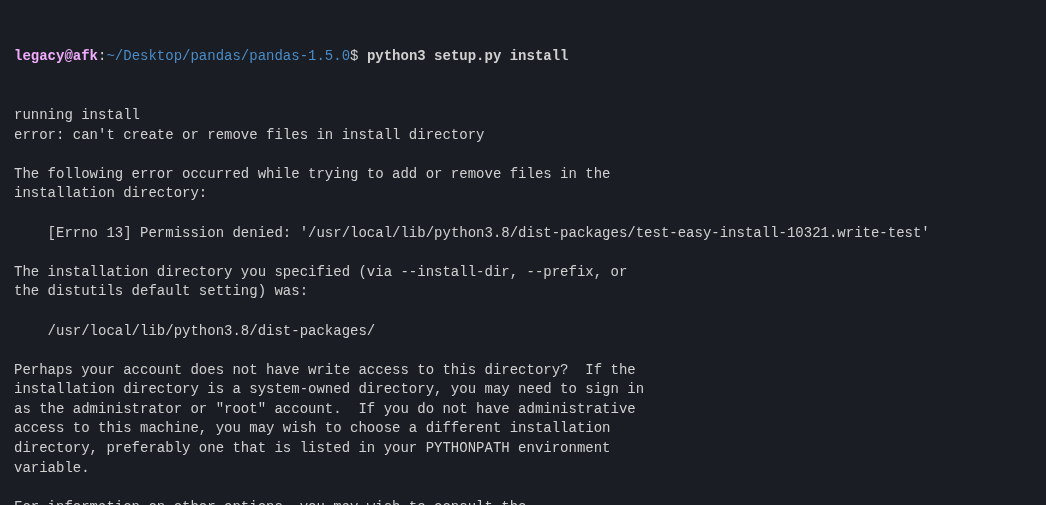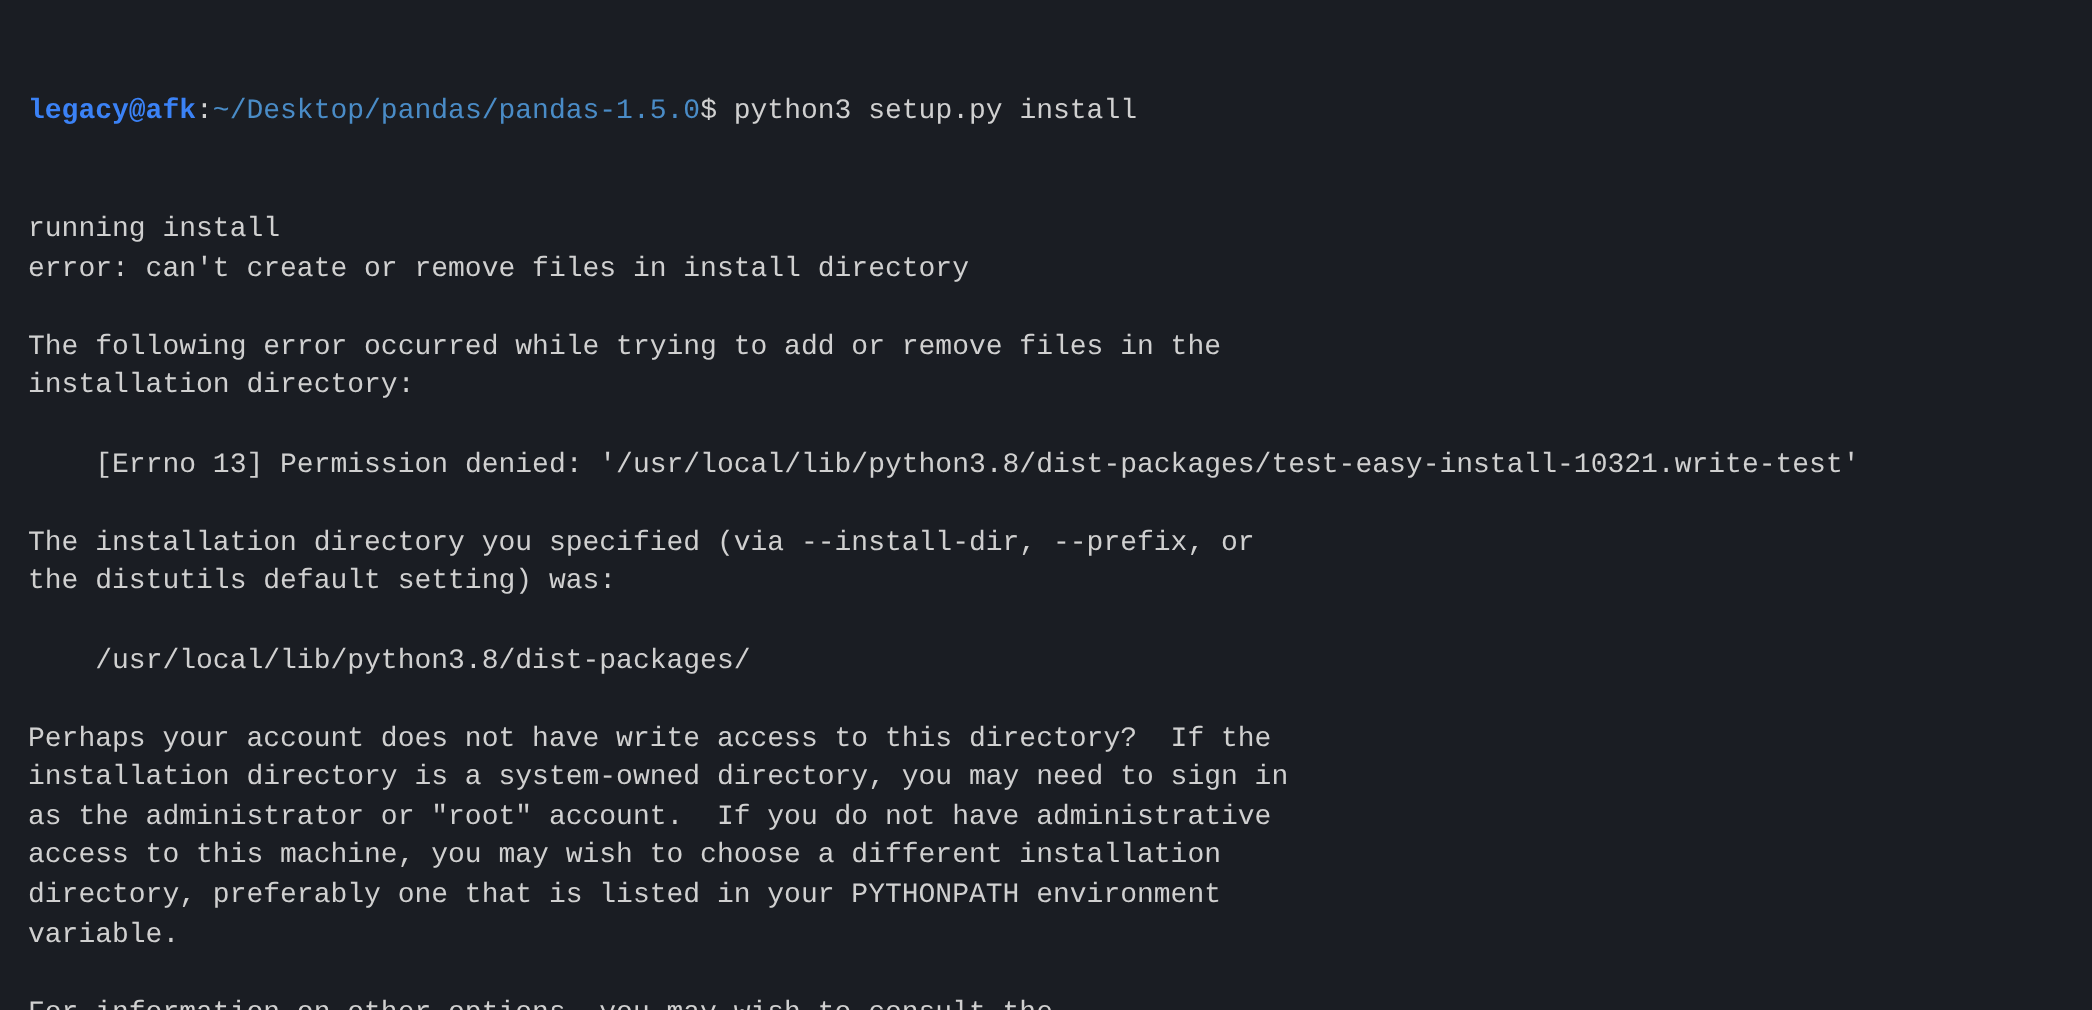--- a/index.html
+++ b/index.html
@@ -19,35 +19,36 @@
       overflow: hidden;
     }
     .terminal {
       white-space: pre-wrap;
       word-wrap: break-word;
     }
     .prompt-line {
       margin-bottom: 0;
     }
     .user-host {
-      color: #3b82f6;
+      color: #f0abfc;
       font-weight: bold;
     }
     .colon {
       color: #d0d0d0;
     }
     .path {
       color: #4a8cc7;
       font-weight: normal;
     }
     .dollar {
       color: #d0d0d0;
     }
     .command {
       color: #d0d0d0;
+      font-weight: bold;
     }
     .output {
       color: #d0d0d0;
     }
     .output-line {
       display: block;
     }
   </style>
 </head>
 <body>

